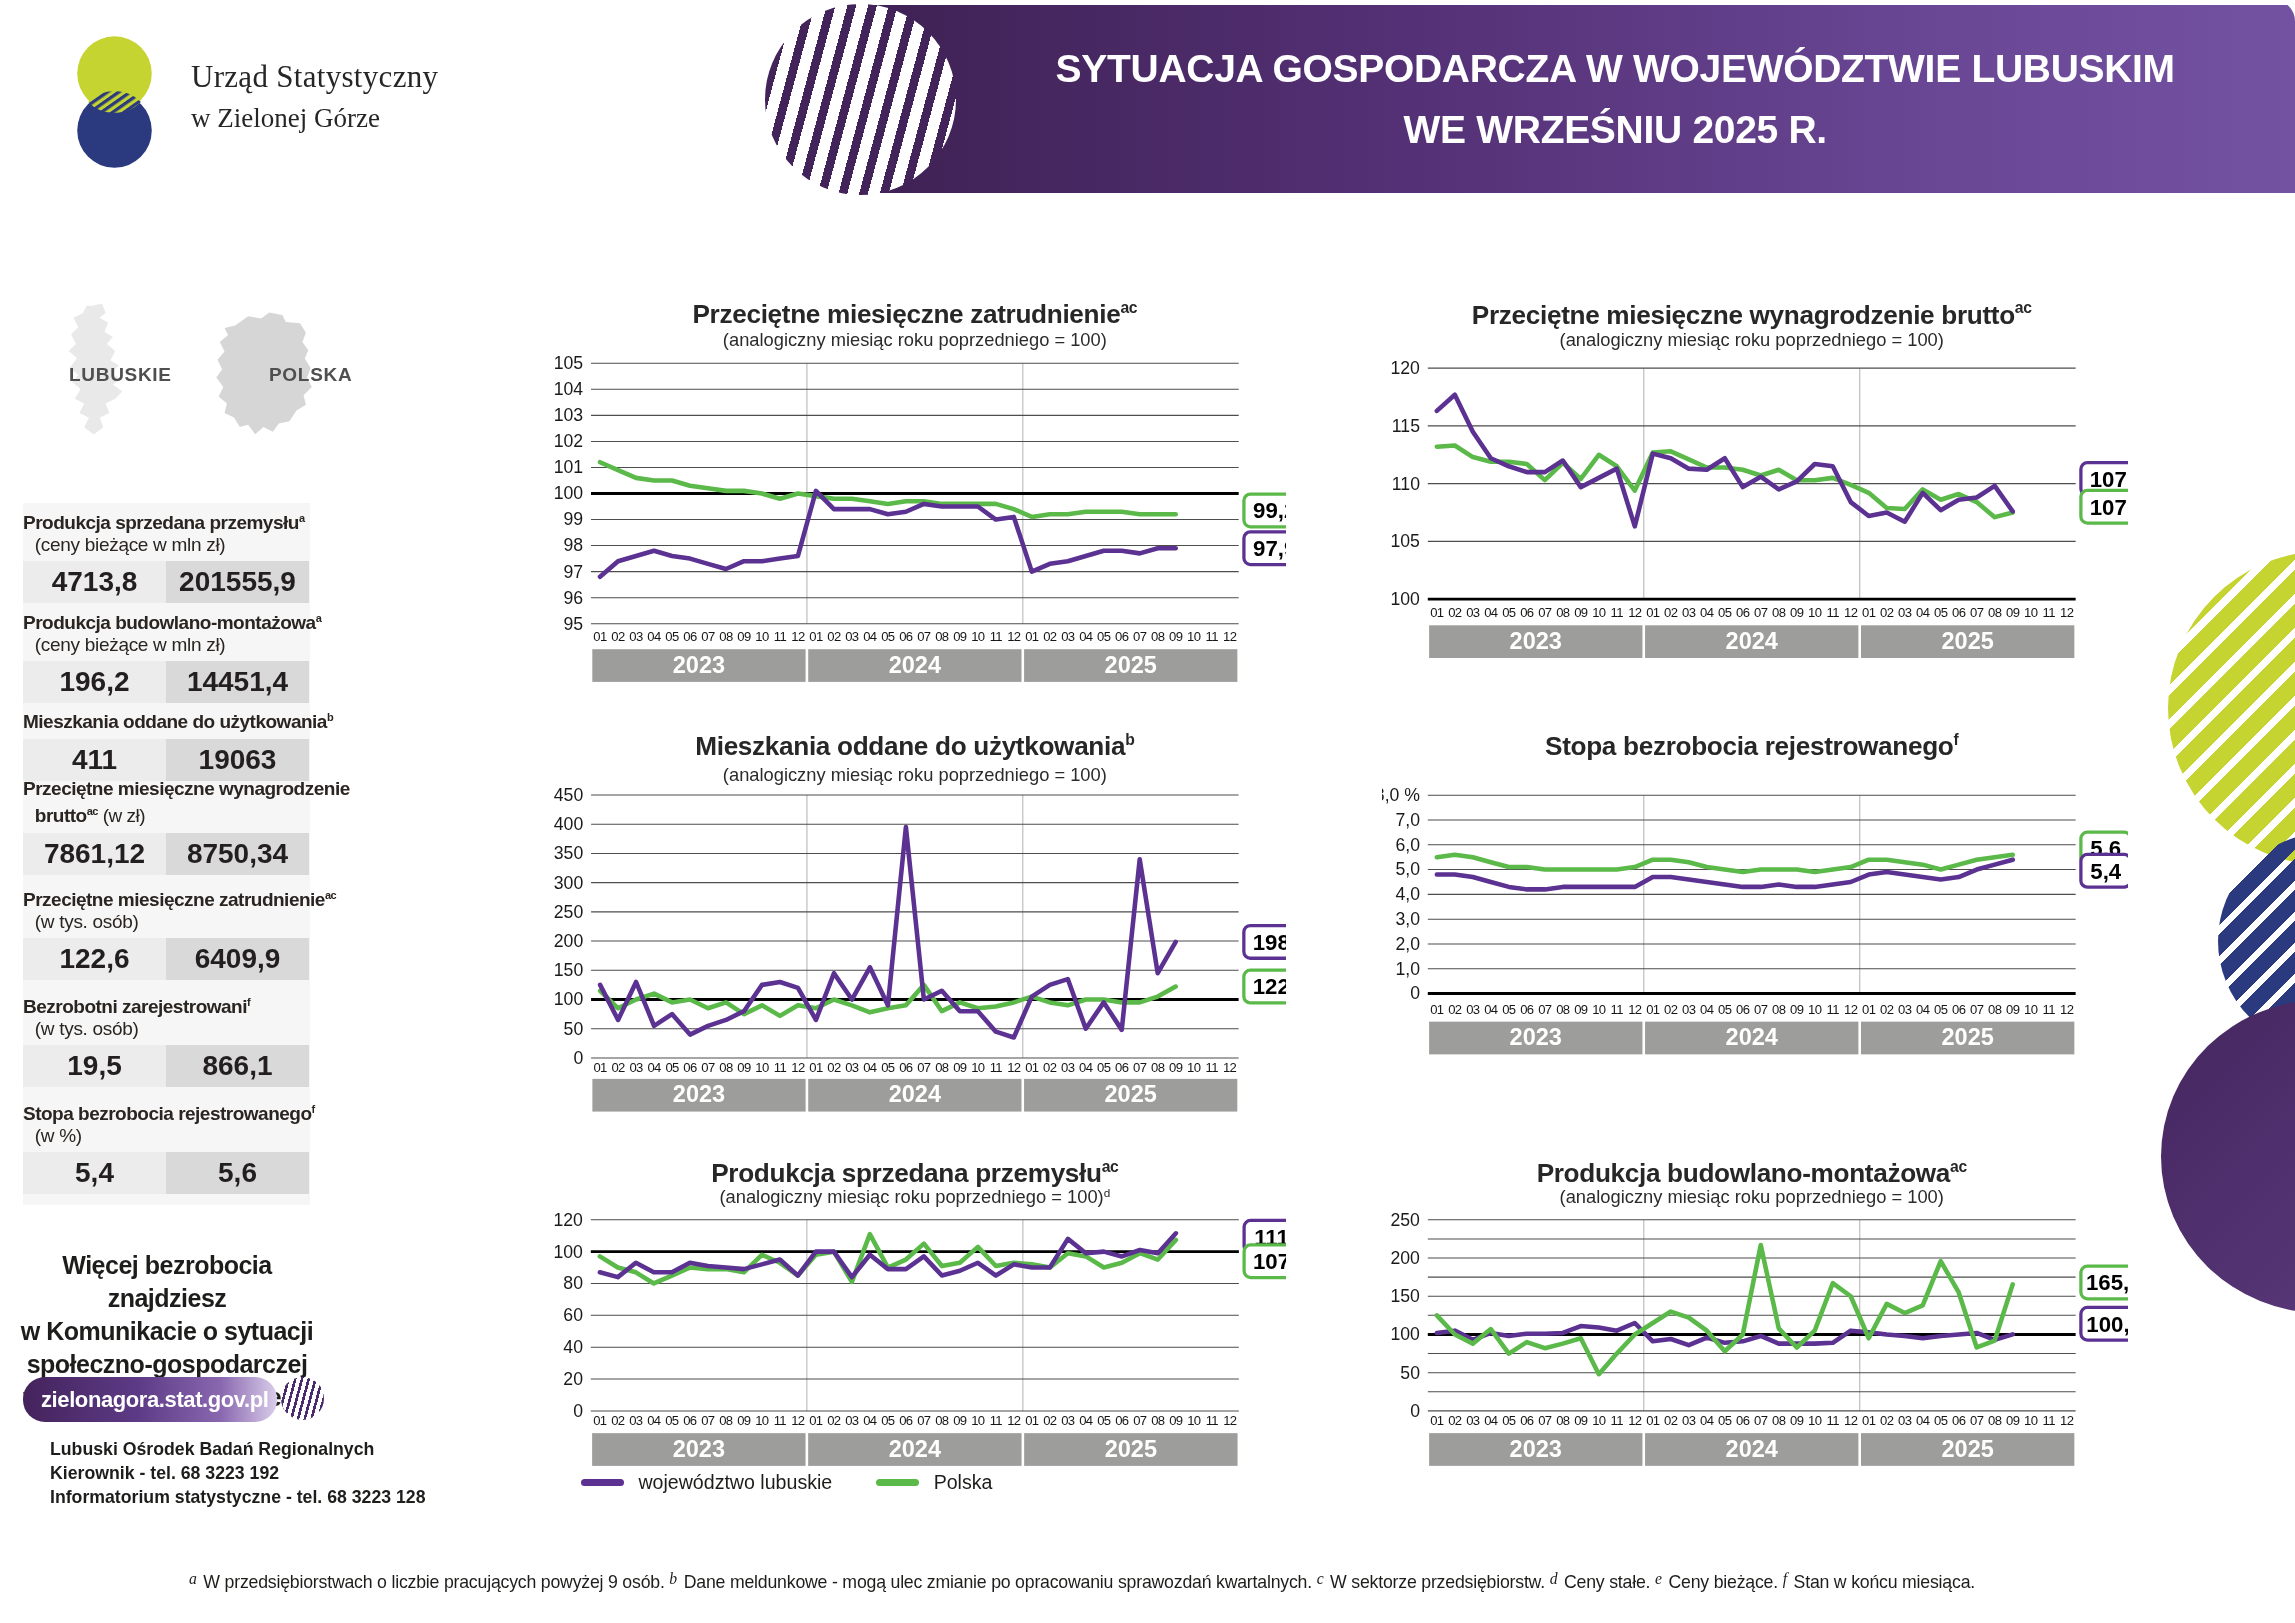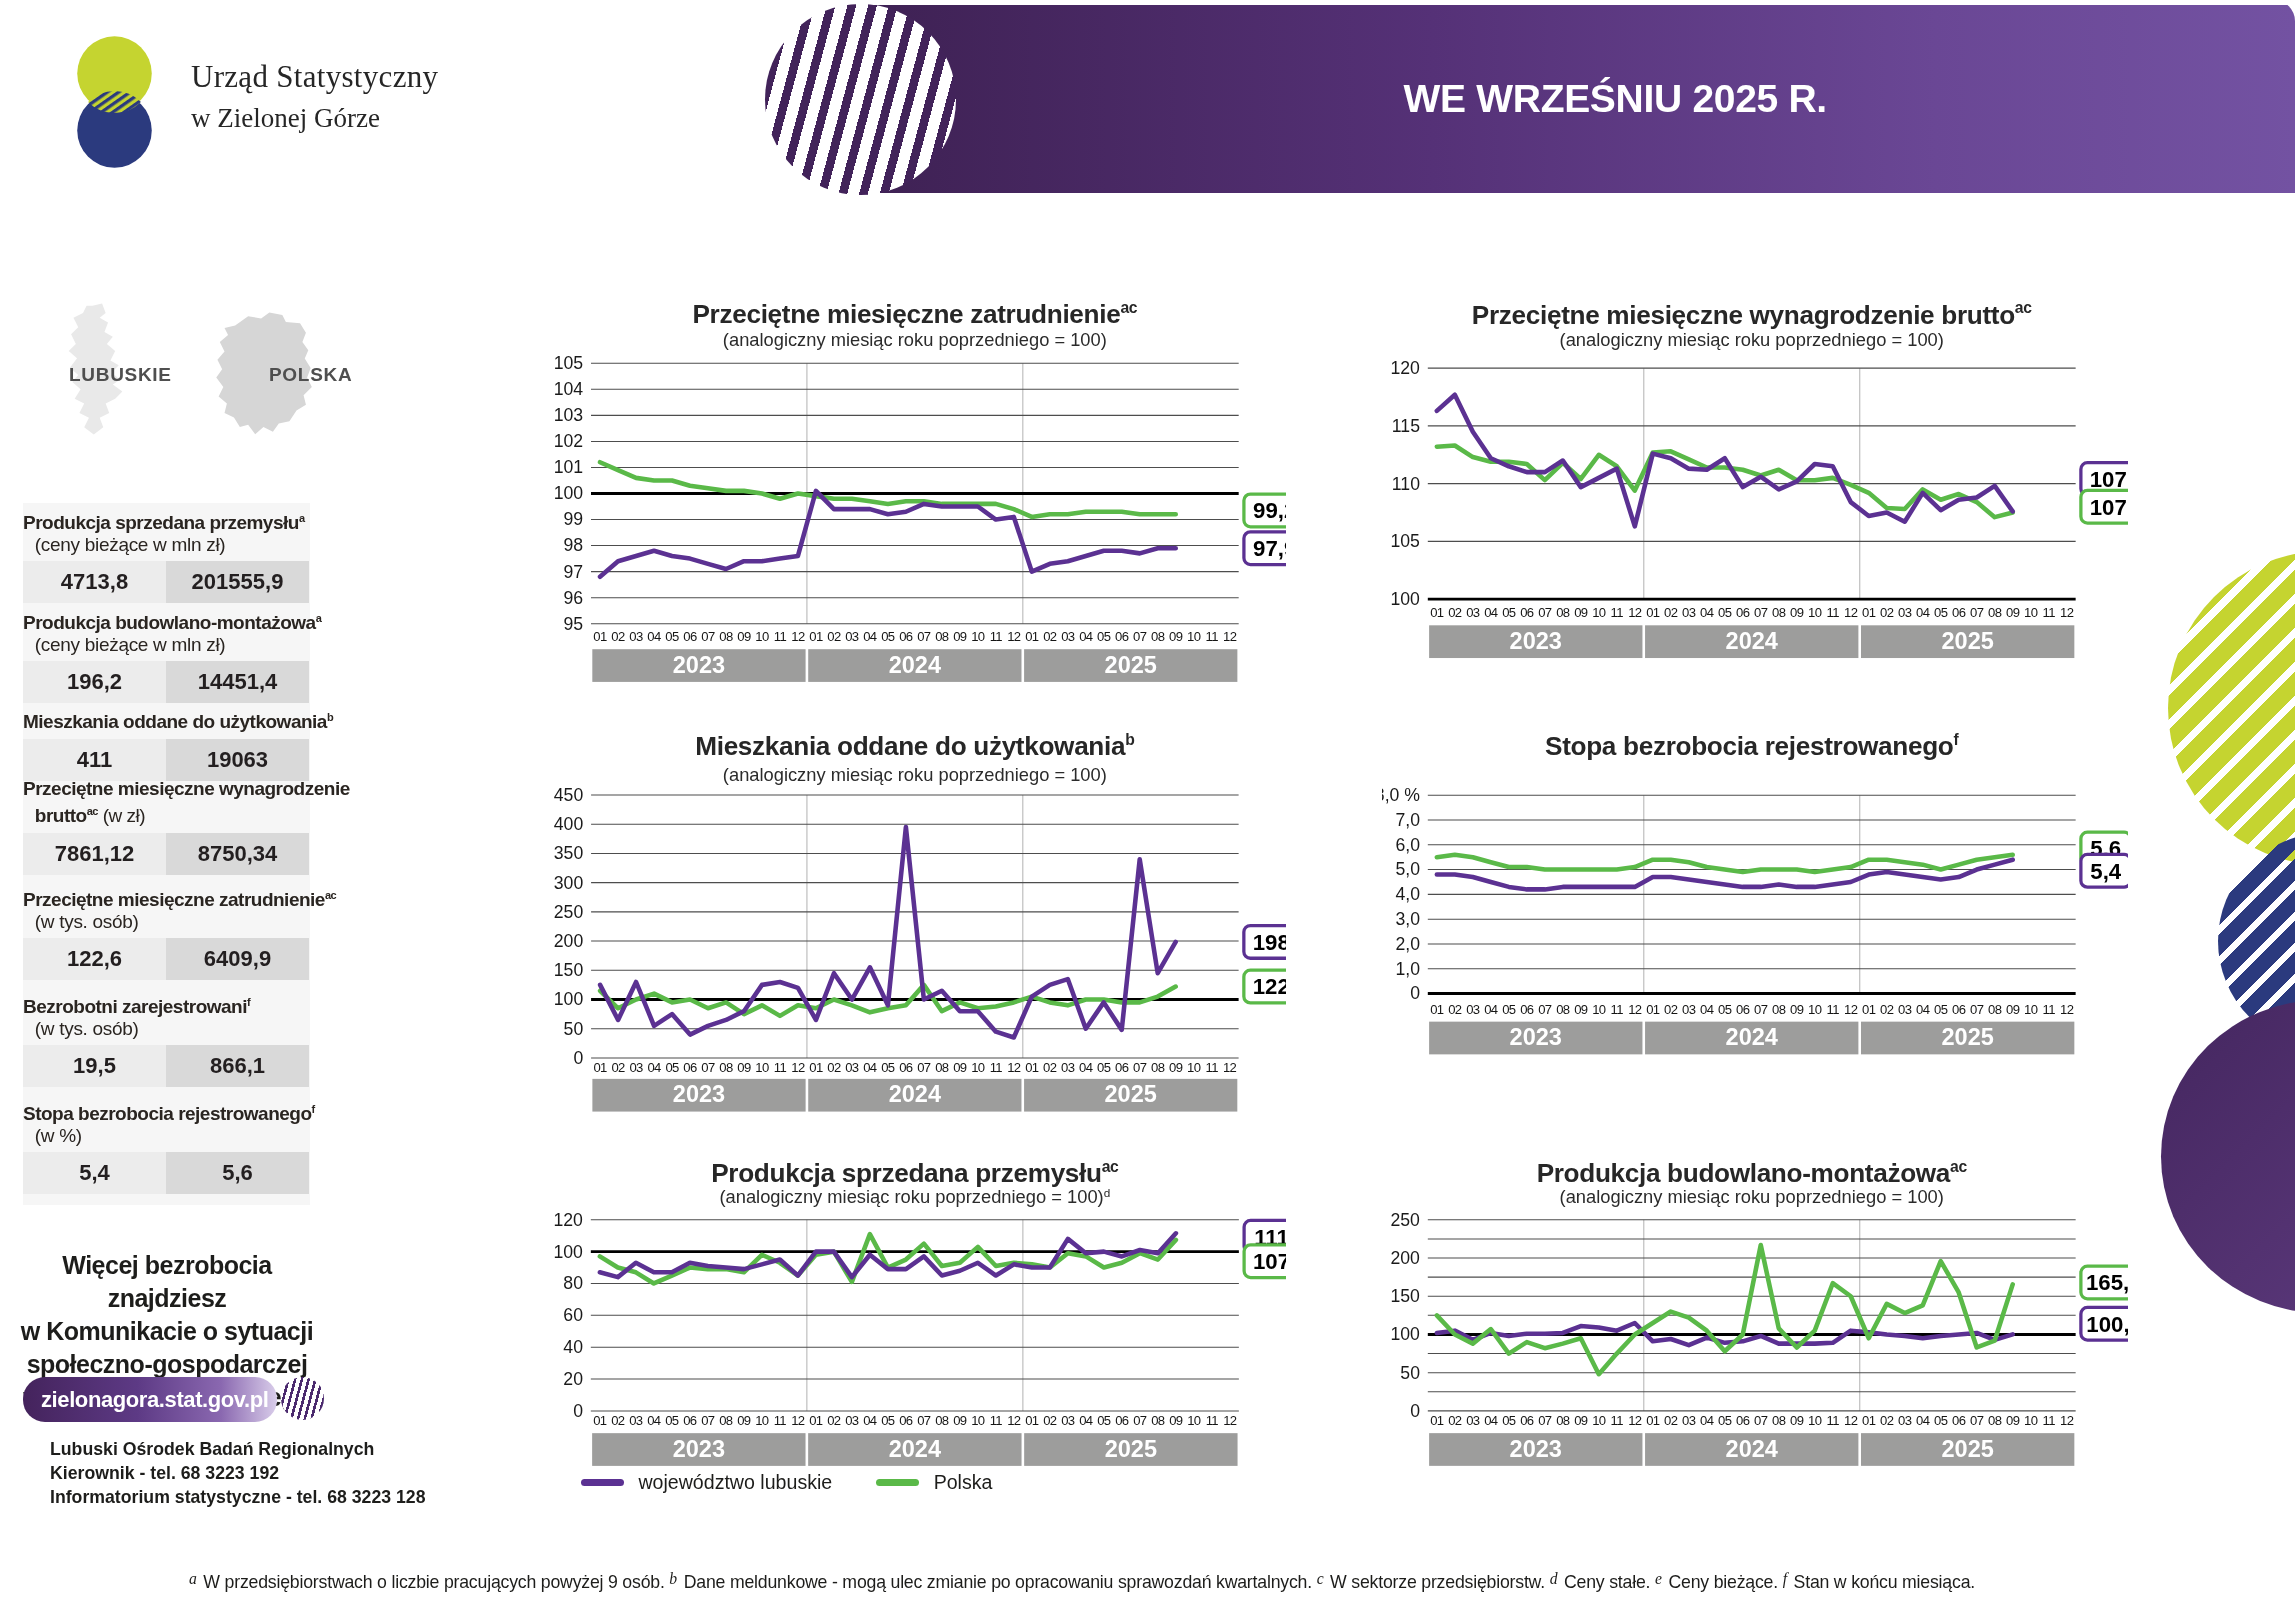--- a/index.html
+++ b/index.html
@@ -21,21 +21,21 @@
           background:repeating-linear-gradient(105deg,#42235a 0 8.5px,#ffffff 8.5px 20px);}
   
   .map-label{position:absolute;font-weight:bold;font-size:19px;color:#4f4f4f;letter-spacing:0.7px;margin-left:32px;}
   
   .stats-panel{position:absolute;left:23px;top:503px;width:287px;height:702px;background:#f6f6f6;}
   .stat-section{position:absolute;left:23px;width:287px;}
   .stat-head{font-weight:bold;font-size:19px;color:#2a2521;letter-spacing:-0.5px;line-height:22px;white-space:nowrap;}
   .stat-sub{font-size:19px;color:#2a2521;letter-spacing:-0.3px;line-height:21px;padding-left:11.8px;white-space:nowrap;}
   .stat-row{display:flex;margin-top:5.9px;height:42px;}
   .stat-row .cell{width:143px;display:flex;align-items:center;justify-content:center;
-      font-weight:bold;font-size:22px;color:#231f20;}
+      font-weight:bold;font-size:28px;color:#231f20;}
   .stat-row .c-lub{background:#ececec;}
   .stat-row .c-pol{background:#d9d9d9;}
   sup{font-size:0.58em;}
   
   .more-info{position:absolute;left:13px;top:1249px;width:308px;text-align:center;
       font-weight:bold;font-size:25px;line-height:33px;color:#1d1d1b;letter-spacing:-0.5px;}
   .site-pill{position:absolute;left:23px;top:1377px;width:254px;height:45px;border-radius:22px;
       background:linear-gradient(90deg,#44235c 0%,#5d3a85 45%,#8a68b0 78%,#d9cdea 100%);
       display:flex;align-items:center;}
   .site-pill span{color:#fff;font-weight:bold;font-size:22px;letter-spacing:-0.4px;padding-left:18px;white-space:nowrap;}
@@ -78,20 +78,21 @@
       <path d="M 74.5,128.5 A 57 57 0 0 0 155.5,128.5 A 57 57 0 0 0 74.5,128.5 Z" fill="url(#lens-stripes)"></path>
     </svg>
     <div class="logo-text">
       <div class="l1">Urząd Statystyczny</div>
       <div class="l2">w Zielonej Górze</div>
     </div>
   </div>
 
   <div class="banner">
     <div class="banner-titles">
+      <div>SYTUACJA GOSPODARCZA W WOJEWÓDZTWIE LUBUSKIM</div>
       <div>WE WRZEŚNIU 2025 R.</div>
     </div>
   </div>
   <div class="banner-circle"></div>
 
   <svg style="position:absolute;left:62px;top:301px;" width="73" height="143" viewBox="0 0 60 120">
     <path fill="#e9e9e9" d="M25,4 33,2 36,10 31,14 38,18 35,26 42,30 37,36 44,42 40,50 47,54 41,60 48,66 42,70 50,76 44,82 36,86 39,94 31,98 34,106 26,112 18,106 22,98 14,94 18,86 10,82 15,74 8,68 13,62 6,56 12,48 5,42 11,36 7,28 13,22 9,14 17,10 20,4 Z"></path>
   </svg>
   <svg style="position:absolute;left:208px;top:306px;" width="118" height="143" viewBox="0 0 100 120">
     <path fill="#d6d6d6" d="M23,16 34,8 45,10 52,5 63,7 66,13 78,14 83,22 80,30 85,37 82,44 87,52 84,60 88,68 81,75 83,83 75,88 69,97 60,99 55,106 47,102 40,108 34,100 27,102 22,94 14,90 16,82 9,76 13,68 7,60 12,53 8,45 14,38 10,30 17,24 14,18 Z"></path>

